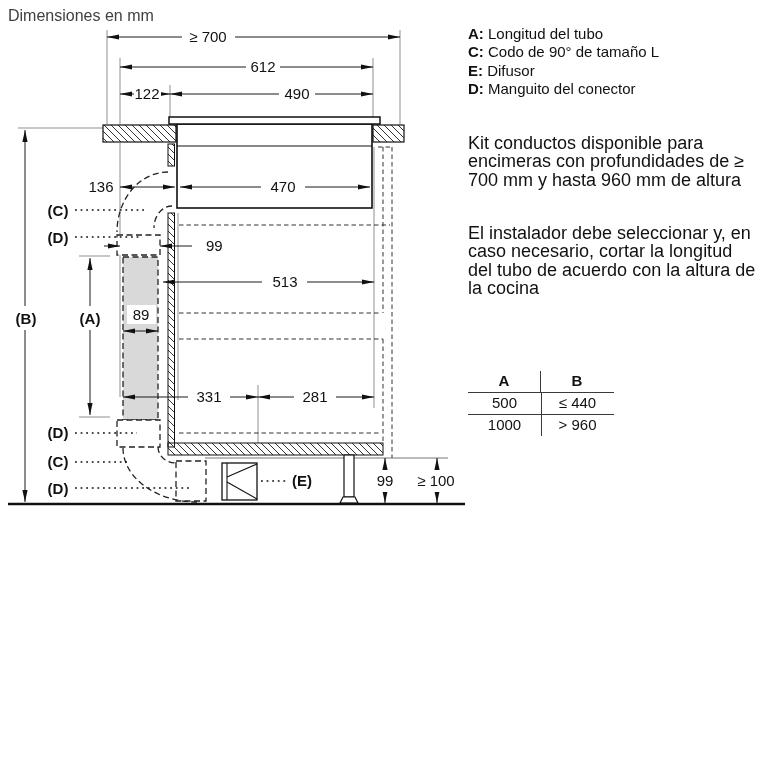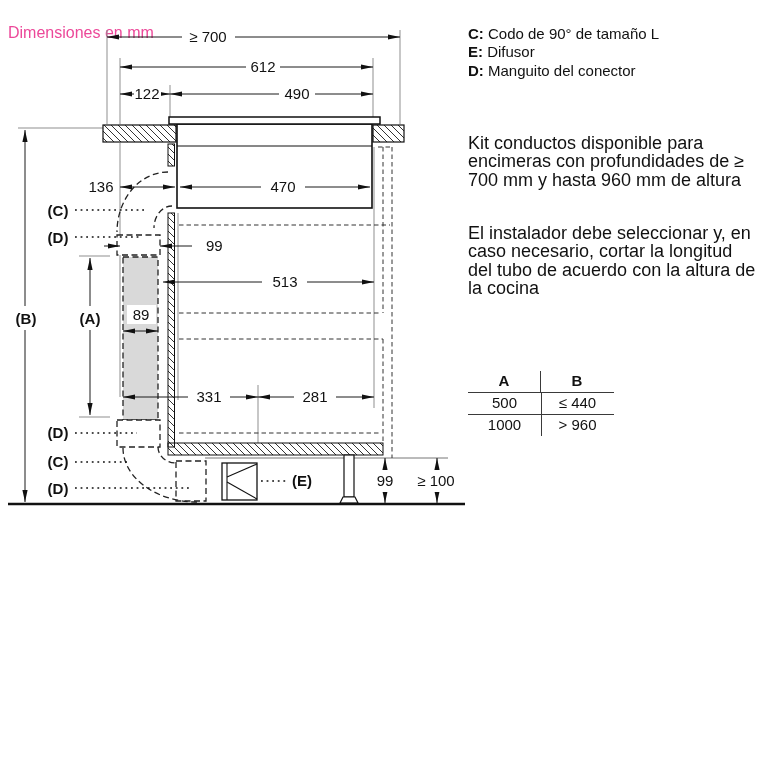--- a/index.html
+++ b/index.html
@@ -1,21 +1,21 @@
 <!DOCTYPE html>
 <html><head>
 <meta charset="utf-8">
 <style>
   html,body{margin:0;padding:0;}
   body{
     width:760px;height:760px;background:#ffffff;position:relative;overflow:hidden;
     font-family:"Liberation Sans",sans-serif;color:#111;
   }
   .page-title{
-    position:absolute;left:8px;top:24px;font-size:16px;color:#ec4899;white-space:nowrap;
+    position:absolute;left:8px;top:7px;font-size:16px;color:#404040;white-space:nowrap;
   }
   svg{position:absolute;left:0;top:0;}
   svg text{font-family:"Liberation Sans",sans-serif;font-size:15px;fill:#111;}
   svg text.lbl{font-weight:bold;}
   .panel{position:absolute;left:468px;top:0;width:290px;}
   .legend{position:absolute;left:0;top:25px;font-size:15px;line-height:18.4px;white-space:nowrap;}
   .legend b{font-weight:bold;}
   .para{position:absolute;left:0;font-size:18px;line-height:18.4px;white-space:nowrap;}
   .para.p1{top:134px;}
   .para.p2{top:224px;}
@@ -164,20 +164,21 @@
     <text class="lbl" x="58" y="243">(D)</text>
     <text class="lbl" x="58" y="438">(D)</text>
     <text class="lbl" x="58" y="467">(C)</text>
     <text class="lbl" x="58" y="494">(D)</text>
     <text class="lbl" x="302" y="486">(E)</text>
   </g>
 </svg>
 
 <div class="panel">
   <div class="legend">
+    <div><b>A:</b> <span>Longitud del tubo</span></div>
     <div><b>C:</b> <span>Codo de 90° de tamaño L</span></div>
     <div><b>E:</b> <span>Difusor</span></div>
     <div><b>D:</b> <span>Manguito del conector</span></div>
   </div>
 
   <div class="para p1">
     <div>Kit conductos disponible para</div>
     <div>encimeras con profundidades de ≥</div>
     <div>700 mm y hasta 960 mm de altura</div>
   </div>

